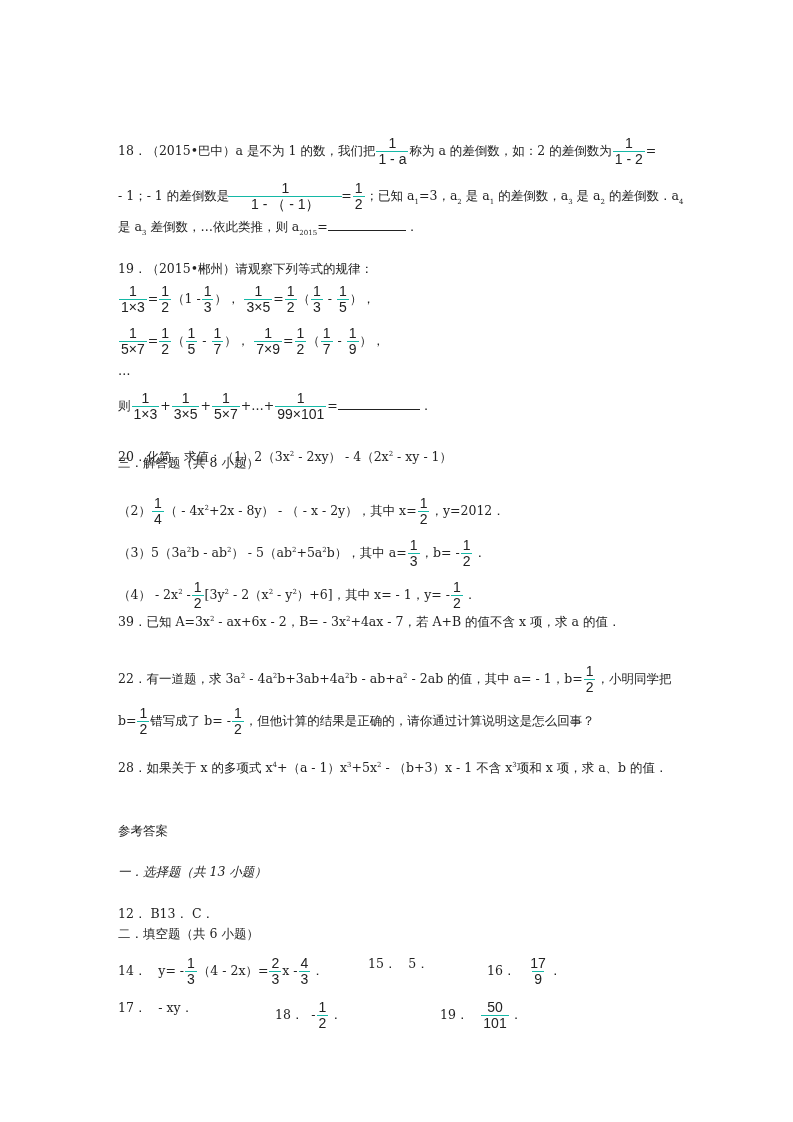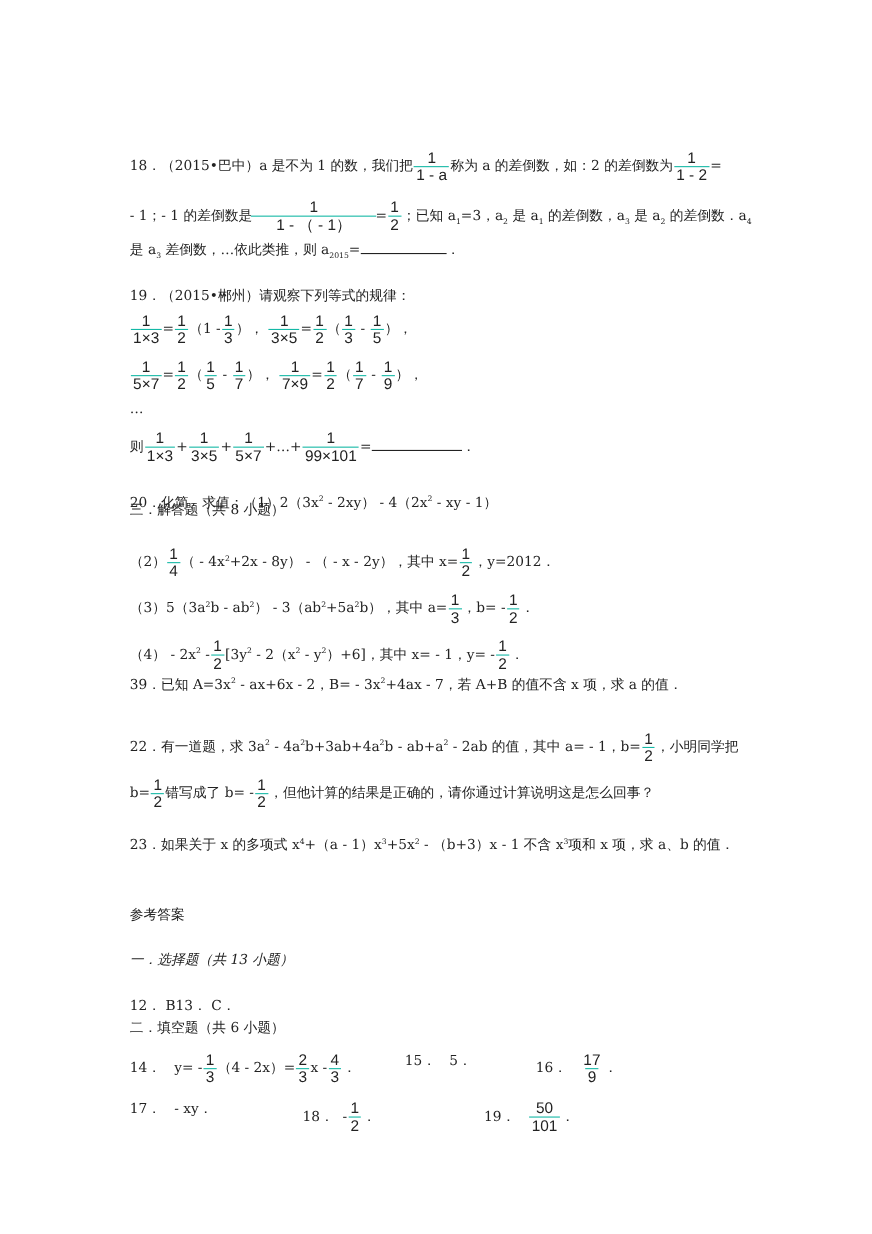--- a/index.html
+++ b/index.html
@@ -122,21 +122,21 @@
   <div class="line" style="top:480px;">
     <span>（2）</span><span class="frac">
         <span class="num">1</span>
         <span class="den">4</span>
       </span><span>（ - 4x</span><sup>2</sup><span>+2x - 8y） - （ - x - 2y），其中 x=</span><span class="frac">
         <span class="num">1</span>
         <span class="den">2</span>
       </span><span>，y=2012．</span>
   </div>
   <div class="line" style="top:522px;">
-    <span>（3）5（3a</span><sup>2</sup><span>b - ab</span><sup>2</sup><span>） - 3（ab</span><sup>2</sup><span>+5a</span><sup>2</sup><span>b），其中 a=</span><span class="frac">
+    <span>（3）5（3a</span><sup>2</sup><span>b - ab</span><sup>2</sup><span>） - 5（ab</span><sup>2</sup><span>+5a</span><sup>2</sup><span>b），其中 a=</span><span class="frac">
         <span class="num">1</span>
         <span class="den">3</span>
       </span><span>，b= -</span><span class="frac">
         <span class="num">1</span>
         <span class="den">2</span>
       </span><span>．</span>
   </div>
   <div class="line" style="top:564px;">
     <span>（4） - 2x</span><sup>2</sup><span> -</span><span class="frac">
         <span class="num">1</span>
@@ -161,21 +161,21 @@
     <span>b=</span><span class="frac">
         <span class="num">1</span>
         <span class="den">2</span>
       </span><span>错写成了 b= -</span><span class="frac">
         <span class="num">1</span>
         <span class="den">2</span>
       </span><span>，但他计算的结果是正确的，请你通过计算说明这是怎么回事？</span>
   </div>
 
   <div class="line" style="top:744px;">
-    <span>23．如果关于 x 的多项式 x</span><sup>4</sup><span>+（a - 1）x</span><sup>3</sup><span>+5x</span><sup>2</sup><span> - （b+3）x - 1 不含 x</span><sup>3</sup><span>项和 x 项，求 a、b 的值．</span>
+    <span>28．如果关于 x 的多项式 x</span><sup>4</sup><span>+（a - 1）x</span><sup>3</sup><span>+5x</span><sup>2</sup><span> - （b+3）x - 1 不含 x</span><sup>3</sup><span>项和 x 项，求 a、b 的值．</span>
   </div>
 
   <div class="line" style="top:807px;">参考答案</div>
   <div class="line" style="top:848px;font-style:italic;">一．选择题（共 13 小题）</div>
   <div class="line" style="top:890px;text-align:center;">12．  B13．  C．</div>
   <div class="line" style="top:910px;">二．填空题（共 6 小题）</div>
 
   <div class="line" style="top:940px;">
     <span>14．</span>&nbsp;&nbsp;&nbsp;<span>y= -</span><span class="frac">
         <span class="num">1</span>

